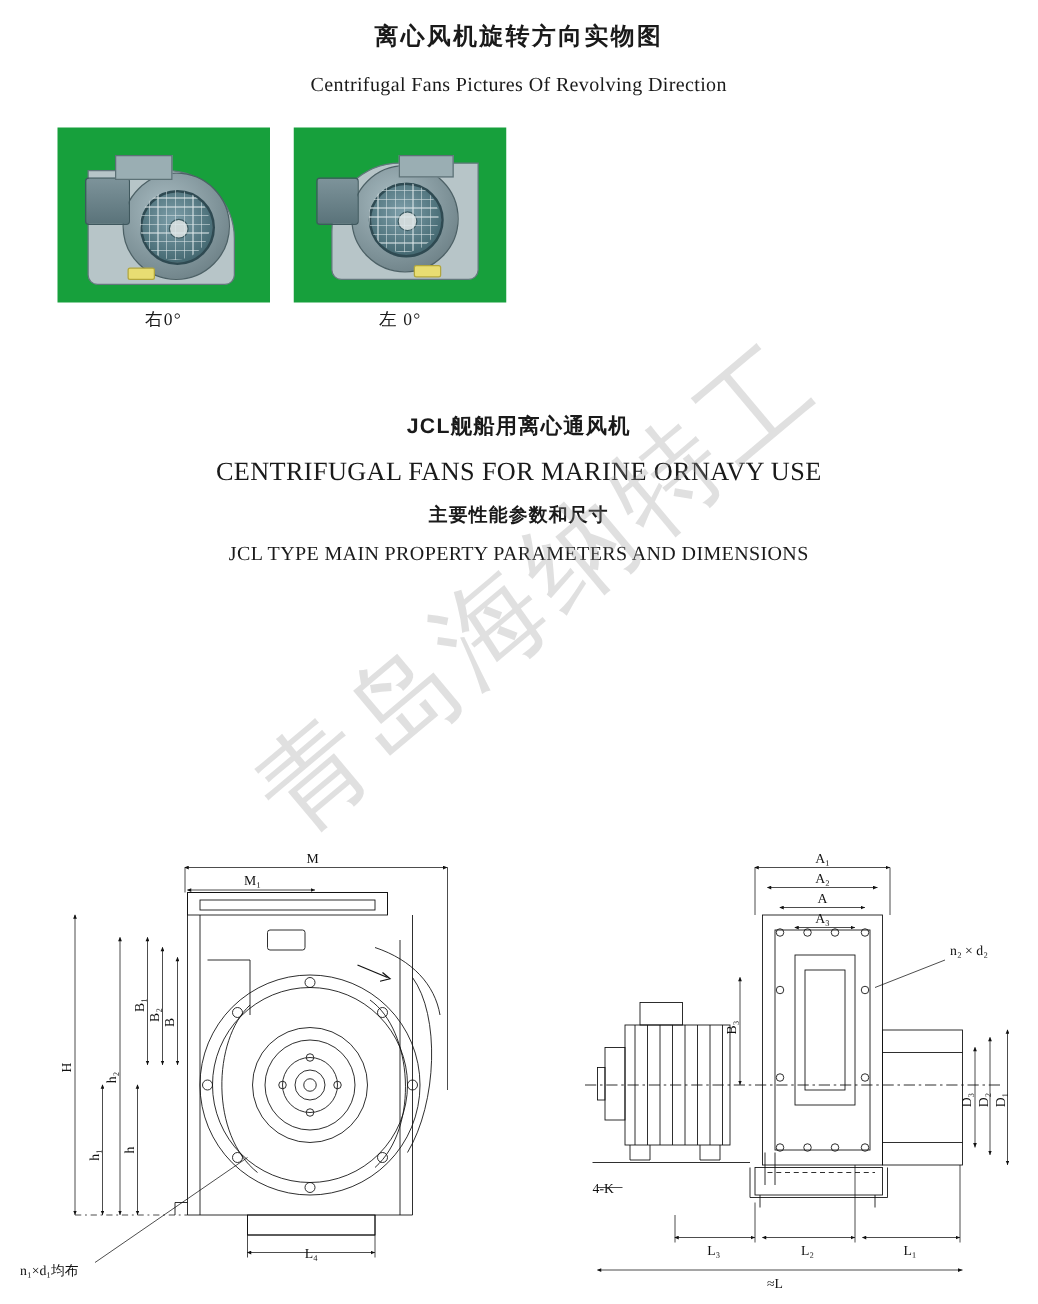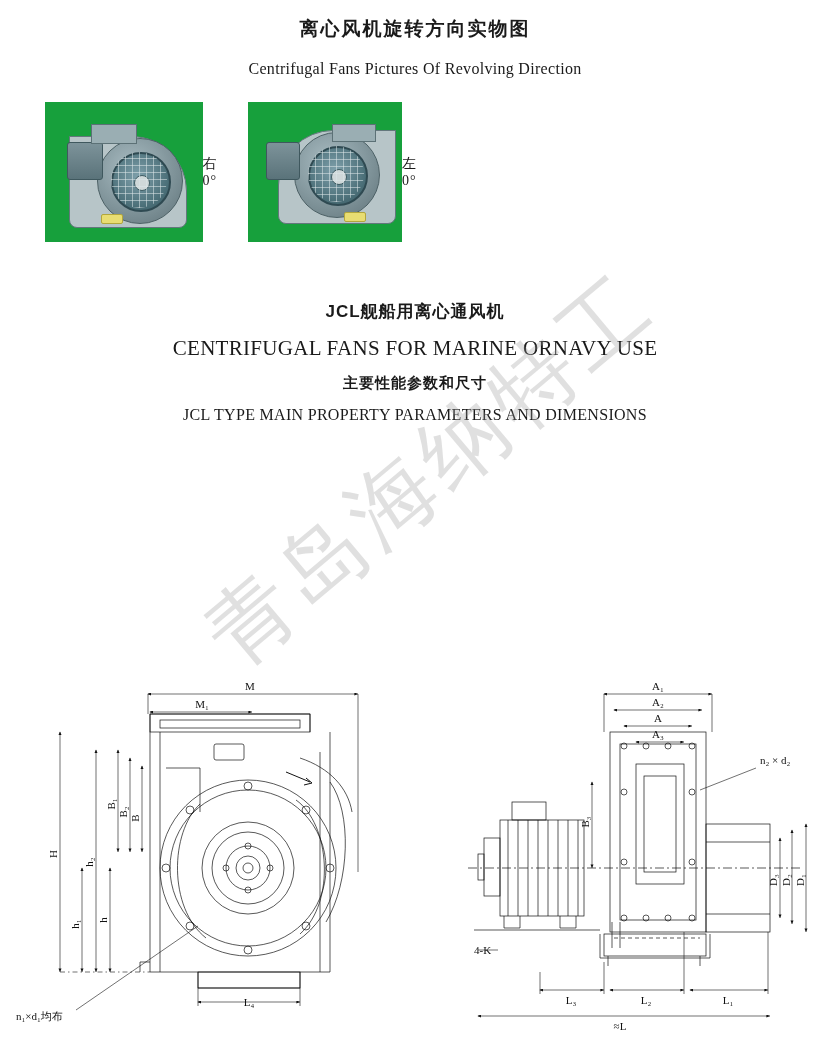--- a/index.html
+++ b/index.html
@@ -37,20 +37,21 @@
   .photo-grid {
     margin: 24px auto 0 auto;
     width: 740px;
     display: grid;
     grid-template-columns: repeat(4, 1fr);
     column-gap: 18px;
     row-gap: 0px;
   }
   .photo-cell {
     display: flex;
+    flex-direction: column;
     align-items: center;
   }
   .photo {
     width: 170px;
     height: 140px;
     background: #17a03c;
     position: relative;
     overflow: hidden;
   }
   .photo-caption {

